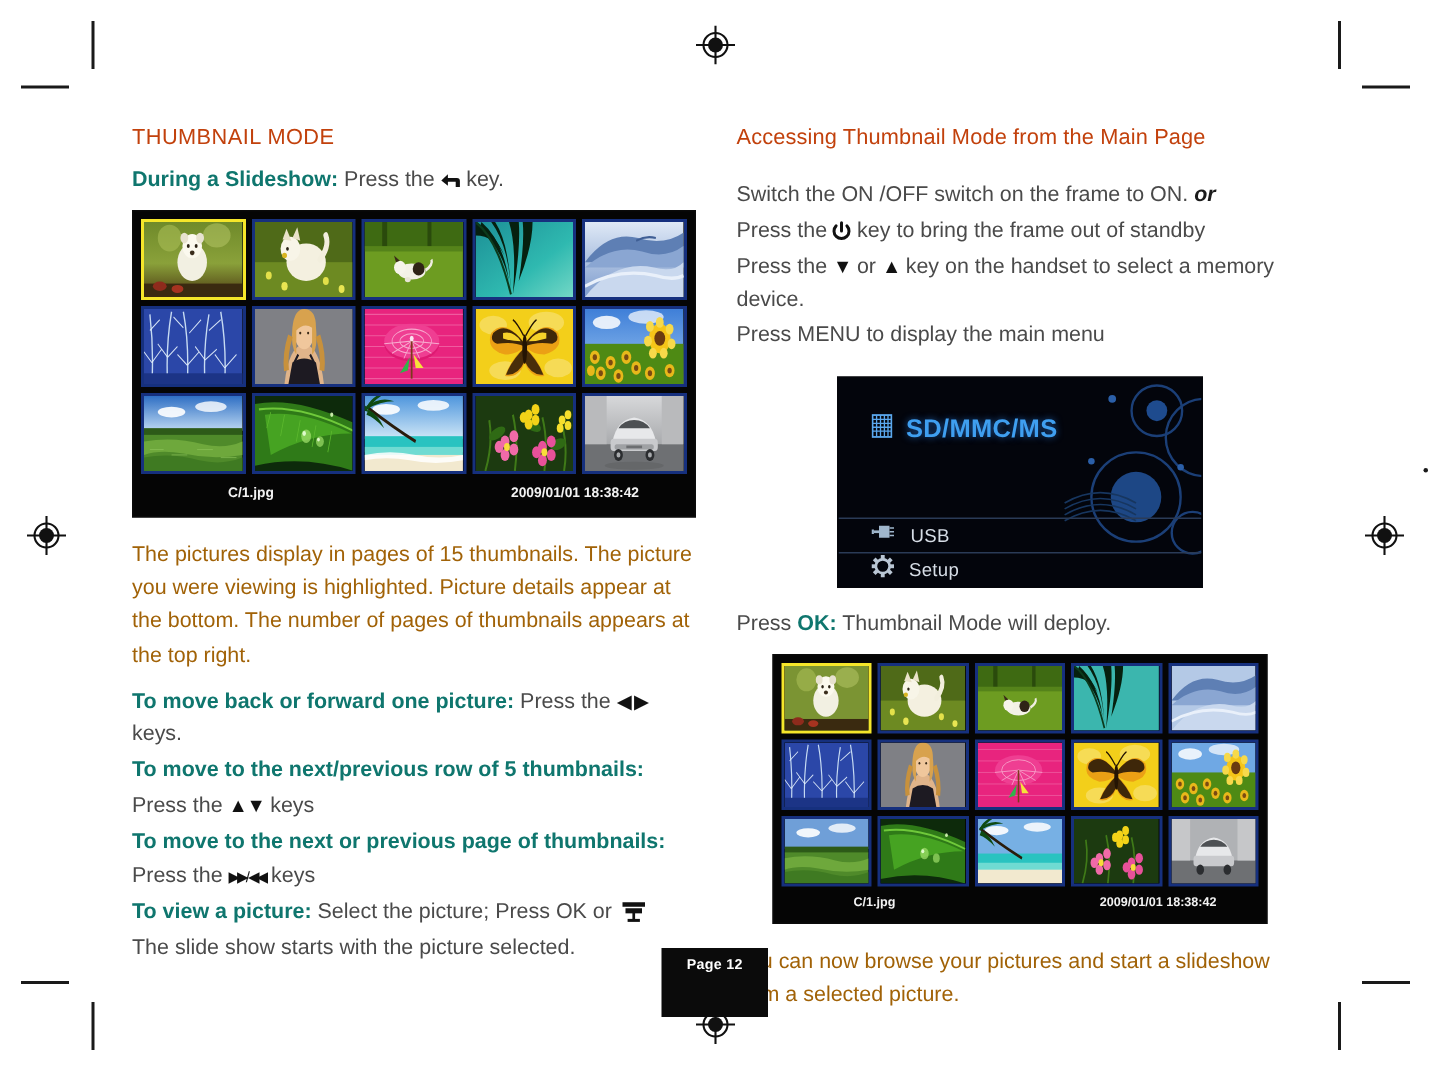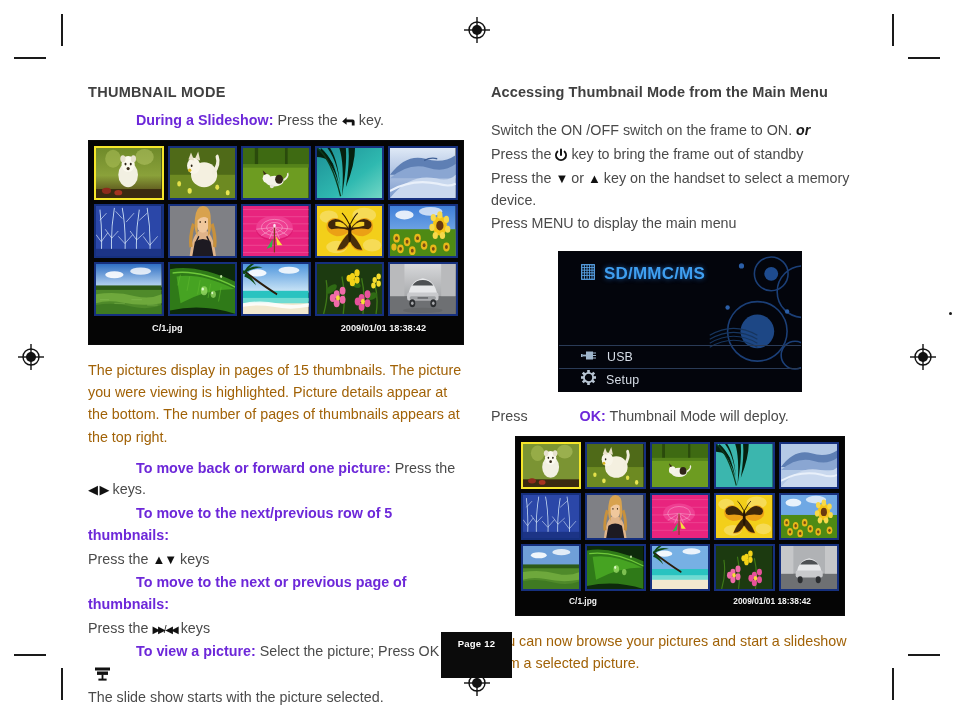--- a/index.html
+++ b/index.html
@@ -16,29 +16,29 @@
   .reg{position:absolute;width:26px;height:26px;}
   .reg svg{display:block;}
   .dot{position:absolute;width:3px;height:3px;background:#1a1a1a;border-radius:50%;}
 
   
   .col{position:absolute;top:84px;}
   .col-left{left:88px;width:378px;}
   .col-right{left:491px;width:380px;}
 
   h2.secttl{
-    font-size:14.5px;font-weight:bold;color:#404040;margin:0 0 9px 0;
+    font-size:14.5px;font-weight:normal;color:#c2410c;margin:0 0 9px 0;
     letter-spacing:.1px;line-height:1.2;
   }
   h2.secttl.caps{letter-spacing:.3px;}
   p.ln{
     font-size:14.3px;color:#4a4a4a;margin:0 0 2px 0;line-height:1.52;
     font-weight:400;
   }
-  p.ln b{color:#6d28d9;font-weight:bold;margin-left:48px;}
+  p.ln b{color:#0f766e;font-weight:bold;}
   p.ln i{font-style:italic;font-weight:bold;color:#1b1b1b;}
   p.para{
     font-size:14.3px;color:#a16207;margin:0;line-height:1.55;
   }
   .gap6{height:6px;}
   .gap10{height:10px;}
   .gap14{height:14px;}
 
   
   .ig{display:inline-block;vertical-align:-3px;line-height:1;}
@@ -78,21 +78,21 @@
   #screen-three .statusbar{height:21px;font-size:8.4px;padding:0 8px 0 48px;}
   #screen-three .sb-date{margin-right:20px;}
 
   
   #menu-screen{
     width:244px;height:141px;position:relative;overflow:hidden;
     background:#02040a;border:1px solid #05060b;box-sizing:border-box;
   }
   .mm-bg{position:absolute;inset:0;}
   .mm-head{
-    position:absolute;left:22px;top:12px;display:flex;align-items:center;gap:9px;
+    position:absolute;left:22px;top:24px;display:flex;align-items:center;gap:9px;
   }
   .mm-head .label{
     color:#3f9ff0;font-size:17px;font-weight:bold;letter-spacing:.2px;
     text-shadow:0 0 5px rgba(40,120,220,.7);
   }
   .mm-rows{position:absolute;left:0;right:0;bottom:0;}
   .mm-row{
     height:23px;display:flex;align-items:center;gap:10px;padding-left:22px;
     border-top:1px solid #2a3b57;box-sizing:border-box;
   }
@@ -573,21 +573,21 @@
             <rect x="7.6" y="8.6" width="1.8" height="4.4" fill="#111"></rect>
             <rect x="4.4" y="12.6" width="8.2" height="2" fill="#111"></rect>
           </svg></span>
     </p>
 
     <p class="ln">The slide show starts with the picture selected.</p>
   </div>
 
   <div class="col col-right">
 
-    <h2 class="secttl">Accessing Thumbnail Mode from the Main Menu</h2>
+    <h2 class="secttl">Accessing Thumbnail Mode from the Main Page</h2>
 
     <div class="gap10"></div>
 
     <p class="ln">
       <span>Switch the ON /OFF switch on the frame to ON.</span>
       <i>or</i>
     </p>
 
     <p class="ln">
       <span>Press  the</span><span class="ig" style="margin:0 3px;vertical-align:-3px;"><svg width="14" height="14" viewBox="0 0 14 14">

